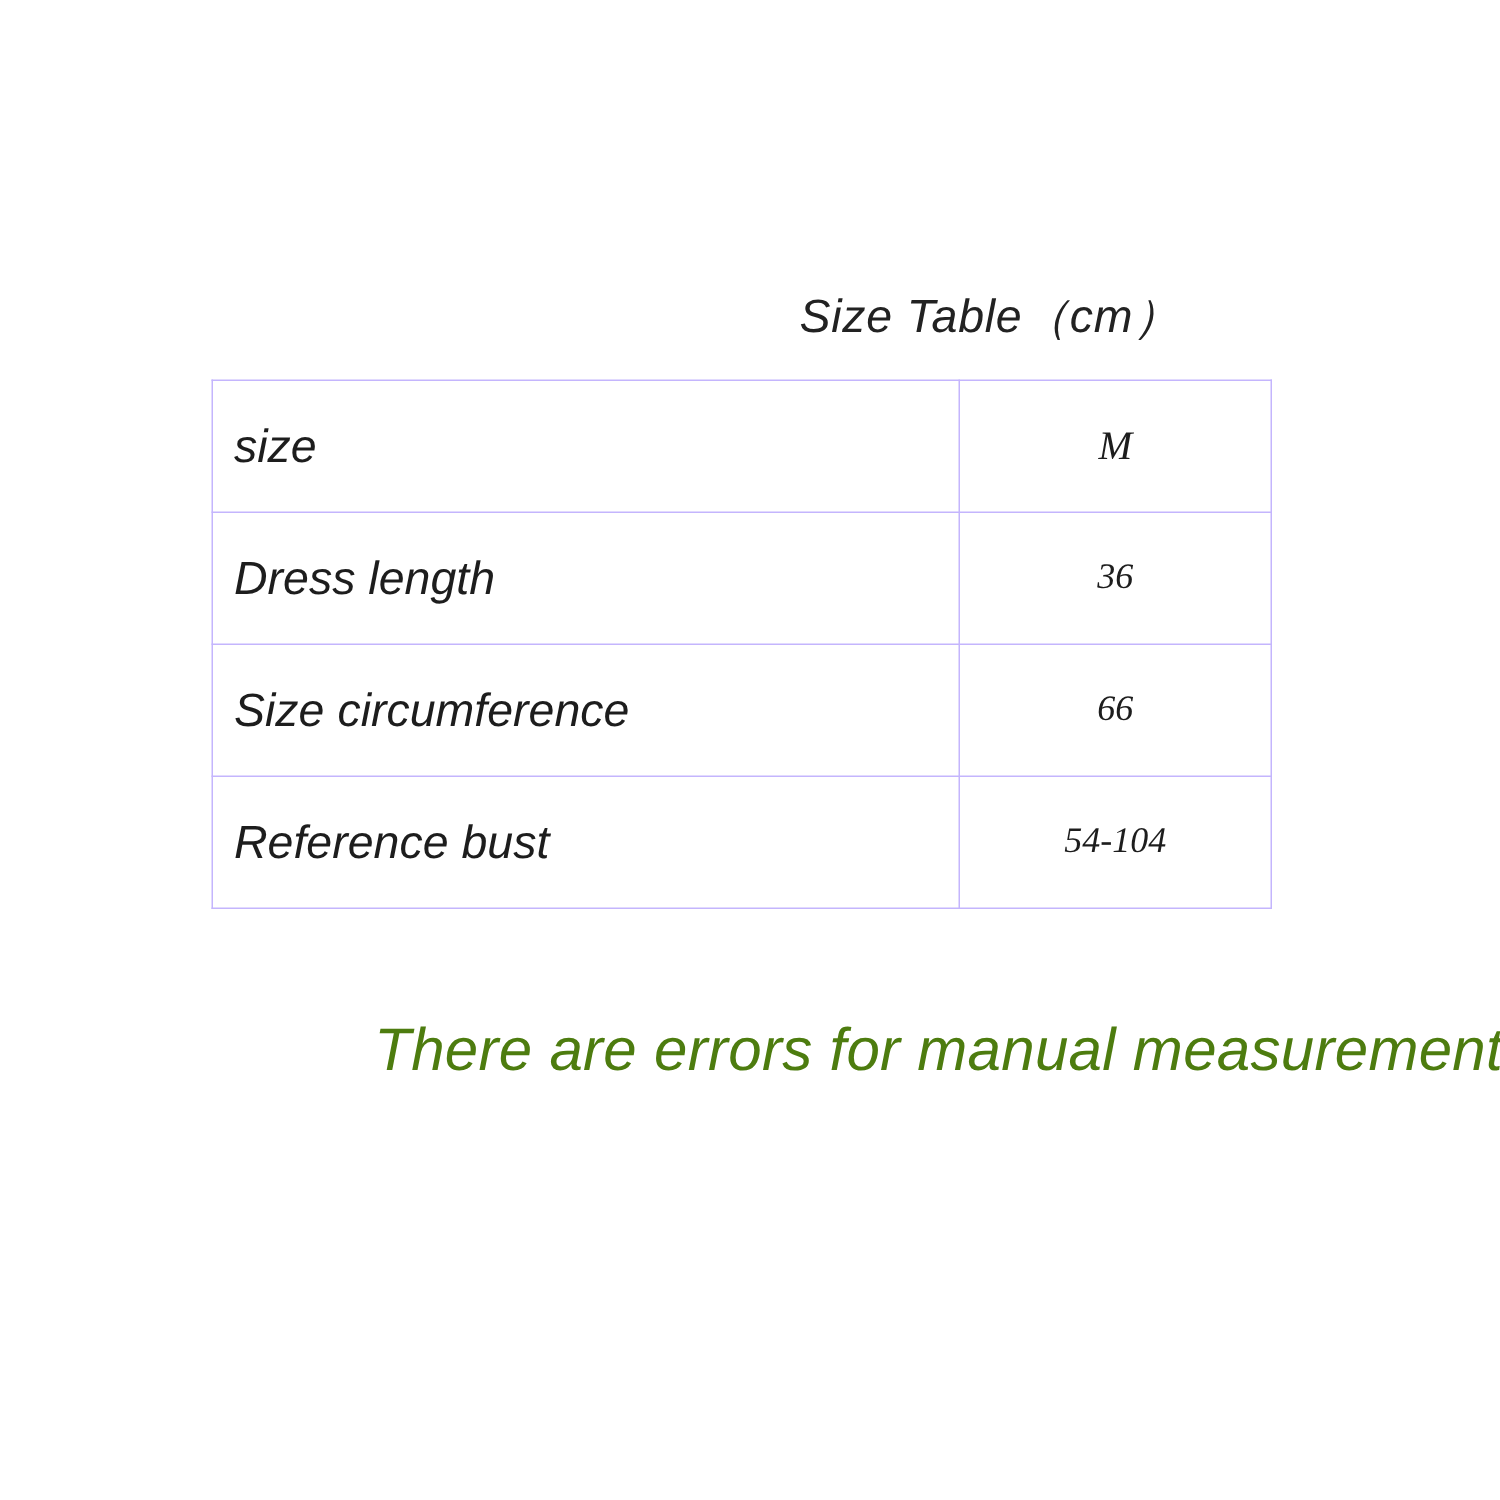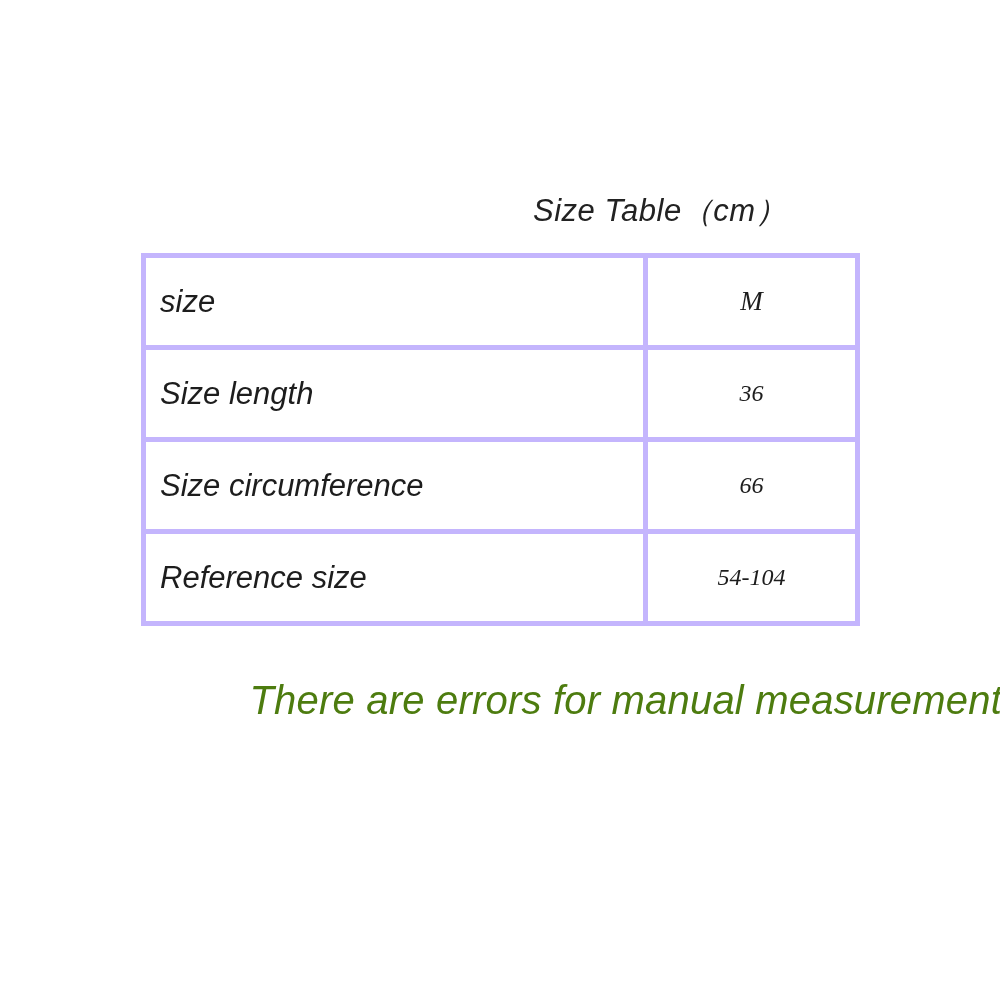--- a/index.html
+++ b/index.html
@@ -41,21 +41,21 @@
     width: 692px;
   }
 
   table.size-table {
     border-collapse: collapse;
     width: 692px;
     table-layout: fixed;
   }
 
   table.size-table td {
-    border: 5px solid #c4b5fd;
+    border: 1px solid #c4b5fd;
     height: 87px;
     vertical-align: middle;
     padding: 0;
   }
 
   table.size-table td.label {
     width: 483px;
     padding-left: 14px;
     font-size: 31px;
     color: #1d1d1d;
@@ -93,29 +93,29 @@
   <div class="size-table-title">Size Table（cm）</div>
 
   <div class="table-wrap">
     <table class="size-table">
       <tbody>
         <tr class="header">
           <td class="label">size</td>
           <td class="value">M</td>
         </tr>
         <tr>
-          <td class="label">Size length</td>
+          <td class="label">Dress length</td>
           <td class="value">36</td>
         </tr>
         <tr>
           <td class="label">Size circumference</td>
           <td class="value">66</td>
         </tr>
         <tr>
-          <td class="label">Reference size</td>
+          <td class="label">Reference bust</td>
           <td class="value">54-104</td>
         </tr>
       </tbody>
     </table>
   </div>
 
   <div class="footnote">There are errors for manual measurement</div>
 
 </div>
 

